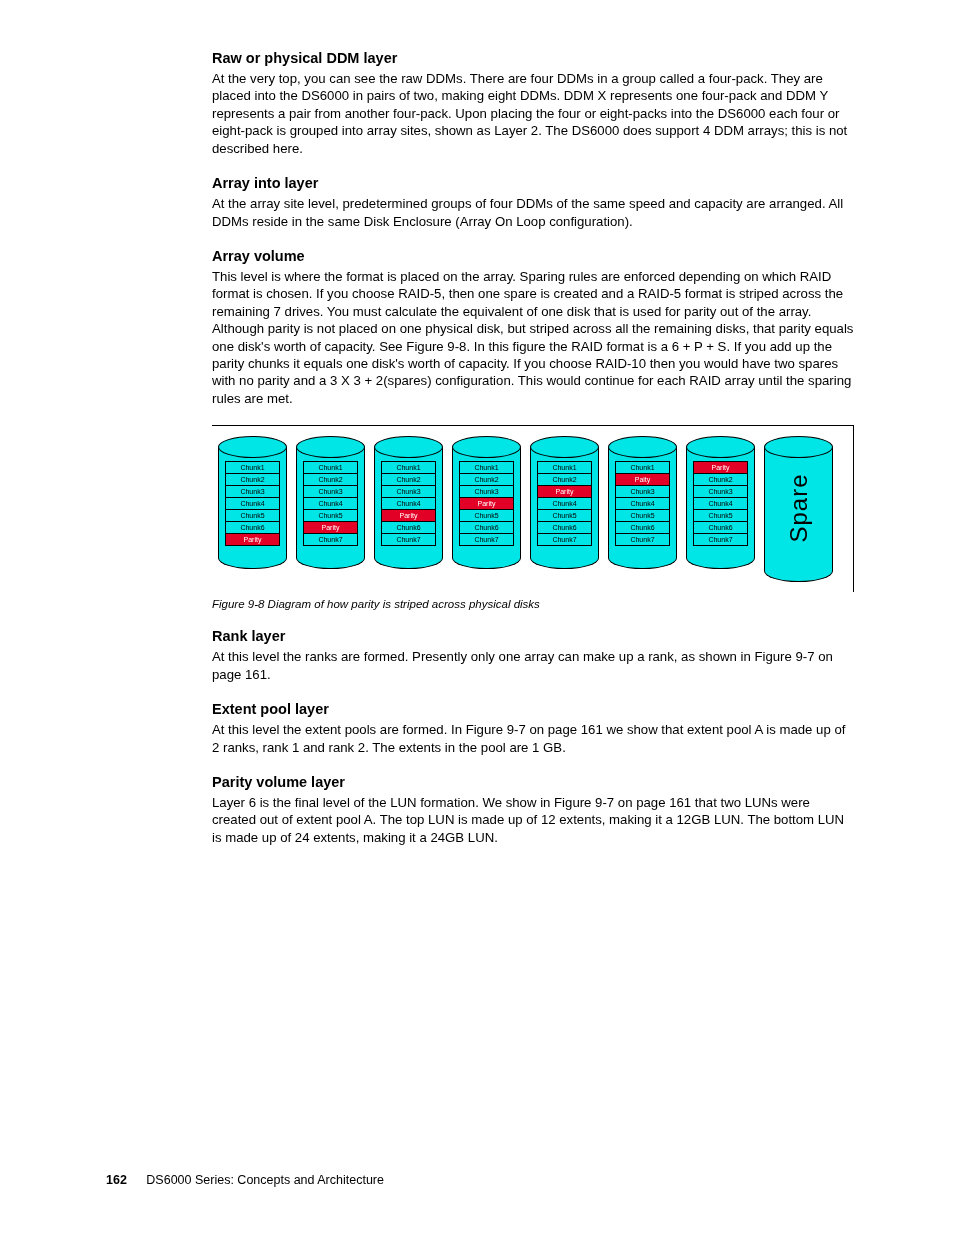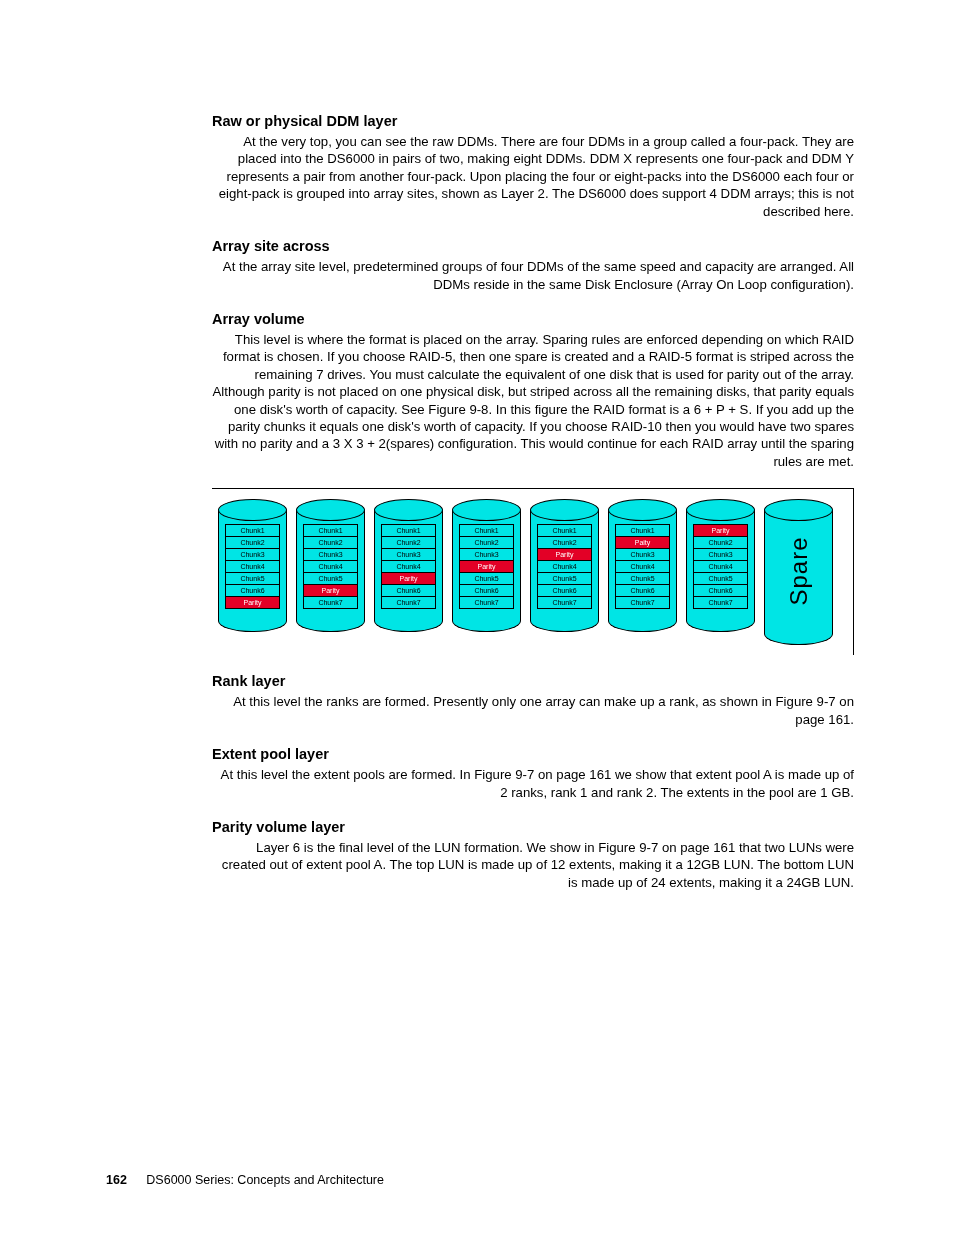--- a/index.html
+++ b/index.html
@@ -8,32 +8,32 @@
     color: #000;
     margin: 0;
     padding: 0;
     background: #fff;
   }
   .page {
     width: 954px;
     height: 1235px;
     position: relative;
     box-sizing: border-box;
-    padding: 107px 100px 0 212px;
+    padding: 44px 100px 0 212px;
   }
   h3.section {
     font-size: 14.5px;
     font-weight: bold;
     margin: 18px 0 4px 0;
   }
   h3.section.first { margin-top: 6px; }
   p.body {
     margin: 0 0 10px 0;
     line-height: 1.32;
-    text-align: right;
+    text-align: left;
   }
   .figure {
     border-top: 1px solid #000;
     border-right: 1px solid #000;
     margin-top: 18px;
     padding: 10px 8px 10px 6px;
     display: flex;
     gap: 9px;
     align-items: flex-start;
   }
@@ -118,21 +118,21 @@
   .footer .pn { font-weight: bold; margin-right: 16px; }
 </style>
 </head>
 <body>
 
 <div class="page">
 
   <h3 class="section first">Raw or physical DDM layer</h3>
   <p class="body">At the very top, you can see the raw DDMs. There are four DDMs in a group called a four-pack. They are placed into the DS6000 in pairs of two, making eight DDMs. DDM X represents one four-pack and DDM Y represents a pair from another four-pack. Upon placing the four or eight-packs into the DS6000 each four or eight-pack is grouped into array sites, shown as Layer 2. The DS6000 does support 4 DDM arrays; this is not described here.</p>
 
-  <h3 class="section">Array site across</h3>
+  <h3 class="section">Array into layer</h3>
   <p class="body">At the array site level, predetermined groups of four DDMs of the same speed and capacity are arranged. All DDMs reside in the same Disk Enclosure (Array On Loop configuration).</p>
 
   <h3 class="section">Array volume</h3>
   <p class="body">This level is where the format is placed on the array. Sparing rules are enforced depending on which RAID format is chosen. If you choose RAID-5, then one spare is created and a RAID-5 format is striped across the remaining 7 drives. You must calculate the equivalent of one disk that is used for parity out of the array. Although parity is not placed on one physical disk, but striped across all the remaining disks, that parity equals one disk's worth of capacity. See Figure 9-8. In this figure the RAID format is a 6 + P + S. If you add up the parity chunks it equals one disk's worth of capacity. If you choose RAID-10 then you would have two spares with no parity and a 3 X 3 + 2(spares) configuration. This would continue for each RAID array until the sparing rules are met.</p>
 
   <div class="figure" id="figure">
       <div class="disk">
         <div class="disk-top"></div>
         <div class="disk-mid">
           <div class="cell">Chunk1</div>
@@ -224,20 +224,21 @@
         <div class="disk-bot"></div>
       </div>
       <div class="disk spare">
         <div class="disk-top"></div>
         <div class="disk-mid">
           <div class="spare-label">Spare</div>
         </div>
         <div class="disk-bot"></div>
       </div>
     </div>
+  <div class="fig-caption">Figure 9-8   Diagram of how parity is striped across physical disks</div>
 
   <h3 class="section">Rank layer</h3>
   <p class="body">At this level the ranks are formed. Presently only one array can make up a rank, as shown in Figure 9-7 on page 161.</p>
 
   <h3 class="section">Extent pool layer</h3>
   <p class="body">At this level the extent pools are formed. In Figure 9-7 on page 161 we show that extent pool A is made up of 2 ranks, rank 1 and rank 2. The extents in the pool are 1 GB.</p>
 
   <h3 class="section">Parity volume layer</h3>
   <p class="body">Layer 6 is the final level of the LUN formation. We show in Figure 9-7 on page 161 that two LUNs were created out of extent pool A. The top LUN is made up of 12 extents, making it a 12GB LUN. The bottom LUN is made up of 24 extents, making it a 24GB LUN.</p>
 

